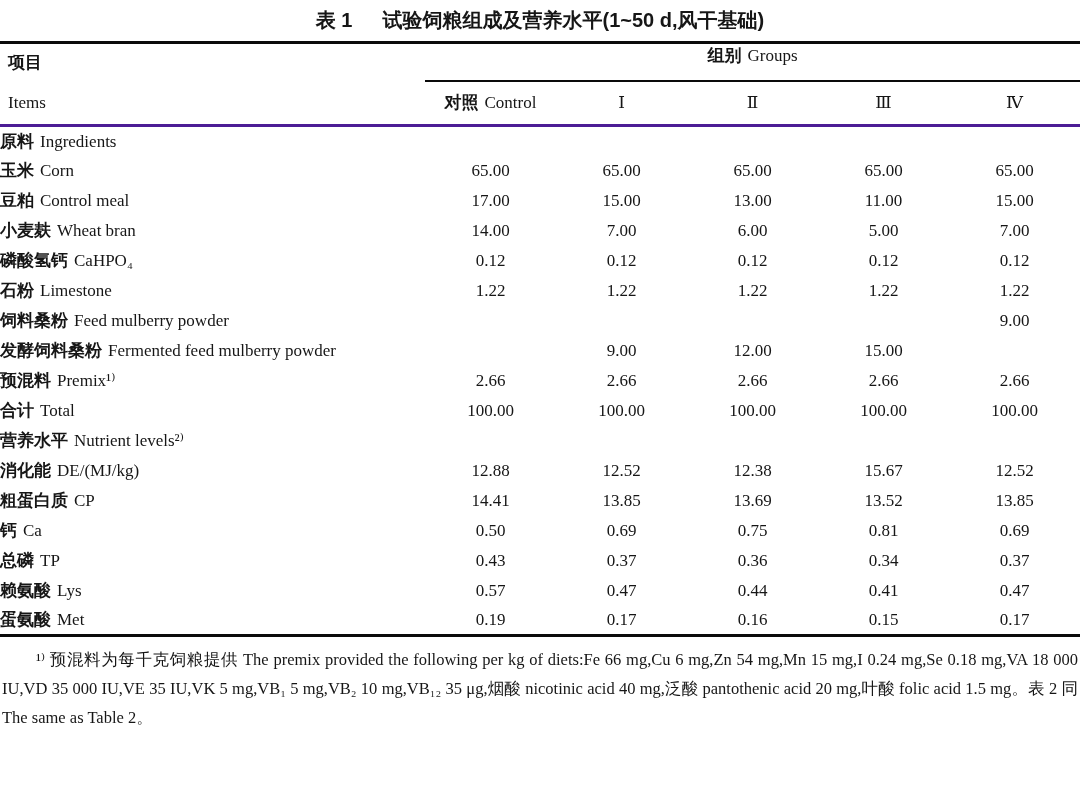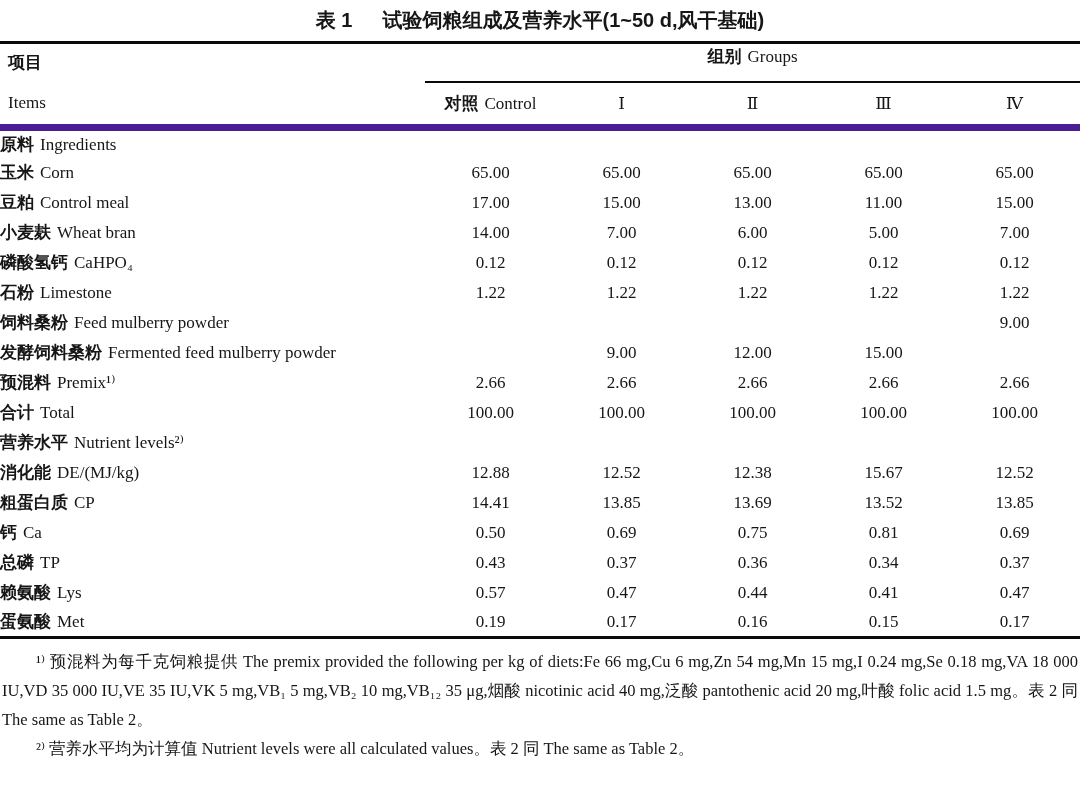--- a/index.html
+++ b/index.html
@@ -27,21 +27,21 @@
 
   
   table.datatable {
     width:1080px; margin-top:8px;
     border-collapse:collapse; table-layout:fixed;
     border-top:3px solid #0a0a0a; border-bottom:3px solid #0a0a0a;
     font-size:17px;
   }
   col.c-items { width:425px; }
   col.c-grp { width:131px; }
-  thead { border-bottom:7px solid #4c1d95; }
+  thead { border-bottom:3px solid #4c1d95; }
   th { font-weight:400; }
   th.items-head { text-align:left; vertical-align:top; }
   .items-head-inner {
     height:80px; display:flex; flex-direction:column;
     justify-content:space-between; padding:7px 0 11px 8px;
   }
   th.groups-head {
     height:36px; text-align:center; vertical-align:middle;
     border-bottom:2px solid #0a0a0a; padding-bottom:12px;
   }
@@ -239,16 +239,15 @@
         <td class="num">0.17</td>
         <td class="num">0.16</td>
         <td class="num">0.15</td>
         <td class="num">0.17</td>
       </tr>
     </tbody>
   </table>
 
   <div class="footnotes">
     <p class="footnote">¹⁾ 预混料为每千克饲粮提供 The premix provided the following per kg of diets:Fe 66 mg,Cu 6 mg,Zn 54 mg,Mn 15 mg,I 0.24 mg,Se 0.18 mg,VA 18 000 IU,VD 35 000 IU,VE 35 IU,VK 5 mg,VB₁ 5 mg,VB₂ 10 mg,VB₁₂ 35 μg,烟酸 nicotinic acid 40 mg,泛酸 pantothenic acid 20 mg,叶酸 folic acid 1.5 mg。表 2 同 The same as Table 2。</p>
-    <p class="footnote">²⁾ 营养水平均为计算值 Nutrient levels were all calculated values。表 2 同 The same as Table 2。</p>
   </div>
 
 </div>
 
 </body></html>

